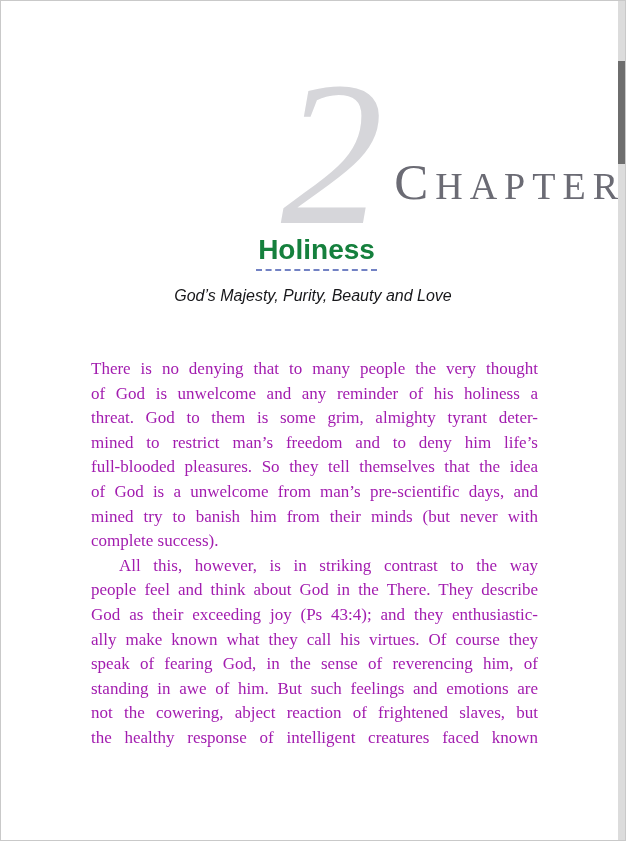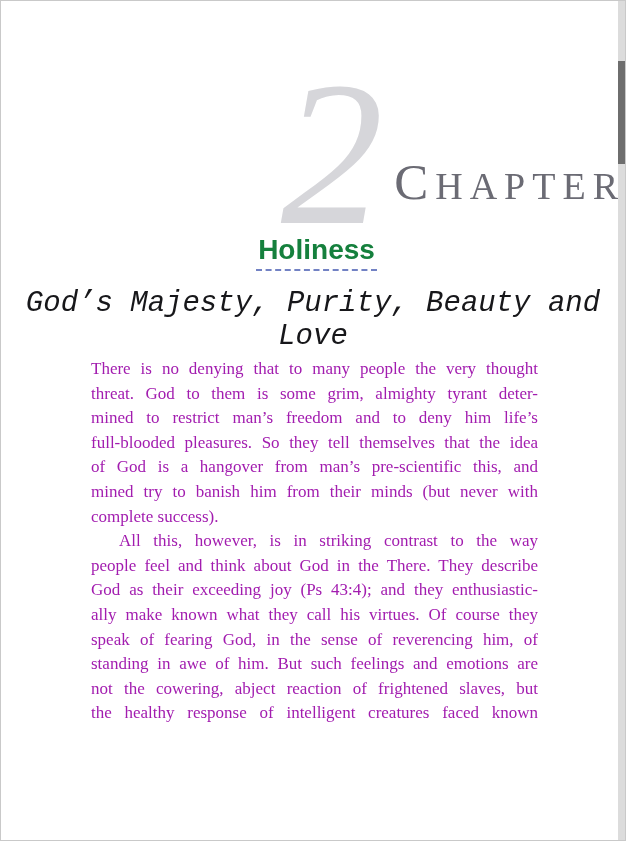--- a/index.html
+++ b/index.html
@@ -68,23 +68,23 @@
     text-decoration: none;
     cursor: pointer;
   }
 
   
   .chapter-subtitle {
     position: absolute;
     top: 286px;
     left: 0; right: 0;
     text-align: center;
-    font-family: Liberation Mono, monospace;
+    font-family: Liberation Sans, sans-serif;
     font-style: italic;
-    font-size: 29px;
+    font-size: 16px;
     color: #17171a;
   }
 
   
   .body-text {
     position: absolute;
     top: 356px;
     left: 90px;
     width: 447px;
     font-family: "Liberation Serif", serif;
@@ -137,24 +137,25 @@
 
   <div class="title-row">
     <span class="chapter-title-link" style="color: #15803d; border-bottom-color: rgb(114, 130, 196); margin-left: 7px;">Holiness</span>
   </div>
 
   <div class="chapter-subtitle">God’s Majesty, Purity, Beauty and Love</div>
 
   <div class="body-text" style="color: #a21caf;">
       <div>
         <div class="line">There is no denying that to many people the very thought</div>
+        <div class="line">of God is unwelcome and any reminder of his holiness a</div>
         <div class="line">threat. God to them is some grim, almighty tyrant deter-</div>
         <div class="line">mined to restrict man’s freedom and to deny him life’s</div>
         <div class="line">full-blooded pleasures. So they tell themselves that the idea</div>
-        <div class="line">of God is a hangover from man’s pre-scientific this, and</div>
+        <div class="line">of God is a unwelcome from man’s pre-scientific days, and</div>
         <div class="line">mined try to banish him from their minds (but never with</div>
         <div class="line line-end">complete success).</div>
       </div>
       <div>
         <div class="line indented">All this, however, is in striking contrast to the way</div>
         <div class="line">people feel and think about God in the There. They describe</div>
         <div class="line">God as their exceeding joy (Ps 43:4); and they enthusiastic-</div>
         <div class="line">ally make known what they call his virtues. Of course they</div>
         <div class="line">speak of fearing God, in the sense of reverencing him, of</div>
         <div class="line">standing in awe of him. But such feelings and emotions are</div>

